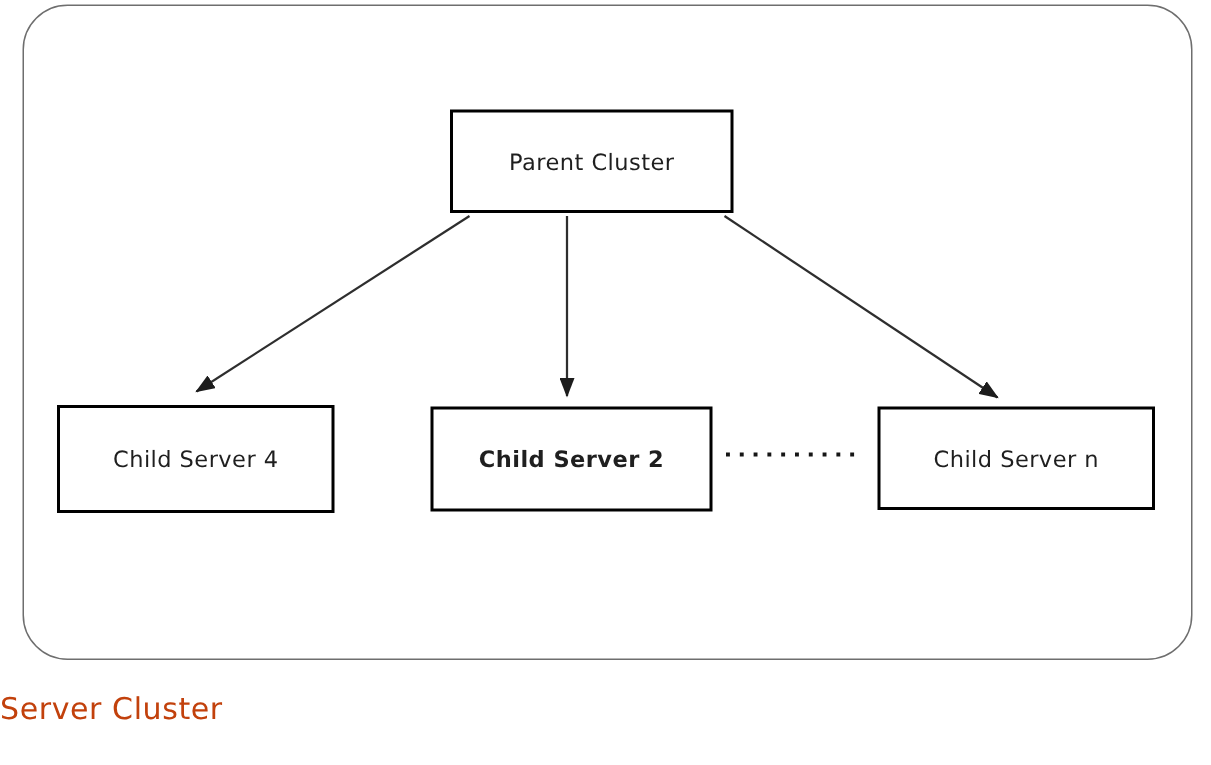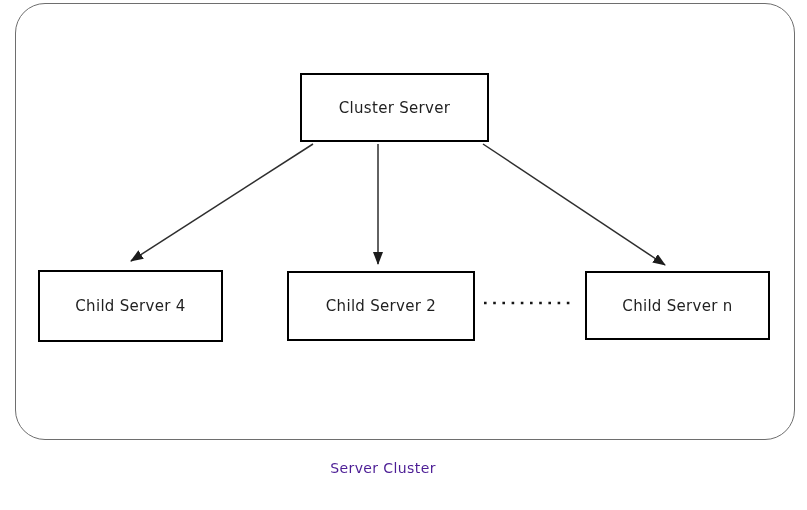--- a/index.html
+++ b/index.html
@@ -41,31 +41,30 @@
     display: flex;
     align-items: center;
     justify-content: center;
     font-size: 15px;
     letter-spacing: 0.3px;
     color: #1f1f1f;
     white-space: nowrap;
   }
   .node-parent  { left: 300px; top: 73px;  width: 189px; height: 69px; }
   .node-child1  { left: 38px;  top: 270px; width: 185px; height: 72px; }
-  .node-child2  { left: 287px; top: 271px; width: 188px; height: 70px; }
+  .node-child2  { left: 287px; top: 271px; width: 188px; height: 70px; font-weight: bold; }
   .node-childn  { left: 585px; top: 271px; width: 185px; height: 69px; }
   .caption {
     position: absolute;
     left: 0;
     top: 460px;
     width: 766px;
-    text-align: center;
-    font-size: 14px;
+    font-size: 20px;
     letter-spacing: 0.4px;
-    color: #4c1d95;
+    color: #c2410c;
   }
   svg line.arrow {
     stroke: #2e2e2e;
     stroke-width: 1.5;
   }
   svg line.dots {
     stroke: #161616;
     stroke-width: 2.6;
     stroke-dasharray: 2.6 6.6;
   }
@@ -81,21 +80,21 @@
       <path d="M0,0 L13,5 L0,10 Z" fill="#1c1c1c"></path>
     </marker>
   </defs>
   <line class="arrow" x1="313" y1="144" x2="131" y2="261" marker-end="url(#arrowhead)"></line>
   <line class="arrow" x1="378" y1="144" x2="378" y2="264" marker-end="url(#arrowhead)"></line>
   <line class="arrow" x1="483" y1="144" x2="665" y2="265" marker-end="url(#arrowhead)"></line>
   <line class="dots" x1="484" y1="303" x2="576" y2="303"></line>
 </svg>
 
 <div class="node node-parent">
-  <span>Cluster Server</span>
+  <span>Parent Cluster</span>
 </div>
 
 <div class="node node-child1">
   <span>Child Server 4</span>
 </div>
 
 <div class="node node-child2">
   <span>Child Server 2</span>
 </div>
 

